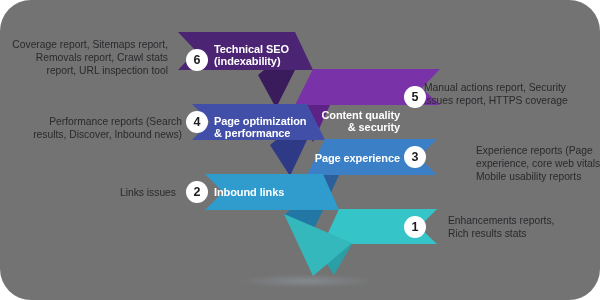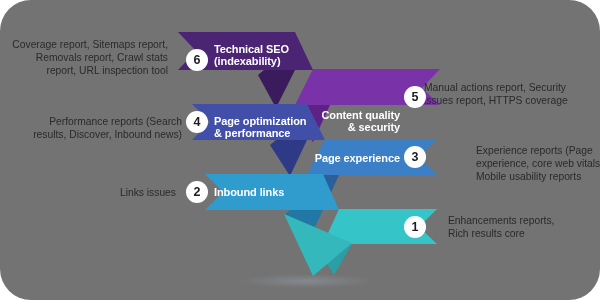--- a/index.html
+++ b/index.html
@@ -123,15 +123,15 @@
   <div class="desc left-align" style="left:448px; top:144px; width:150px;margin-left:28px;">Experience reports (Page
 experience, core web vitals,
 Mobile usability reports</div>
 
   <div class="desc right-align" style="right:424px; top:186px; width:110px;">Links issues</div>
   <div class="badge" style="left:186px; top:181px;">2</div>
   <div class="band-label left-align" style="left:214px; top:186px; width:100px;">Inbound links</div>
 
   <div class="badge" style="left:404px; top:216px;">1</div>
   <div class="desc left-align" style="left:448px; top:214px; width:150px;">Enhancements reports,
-Rich results core</div>
+Rich results stats</div>
 
 </div>
 
 </body></html>

